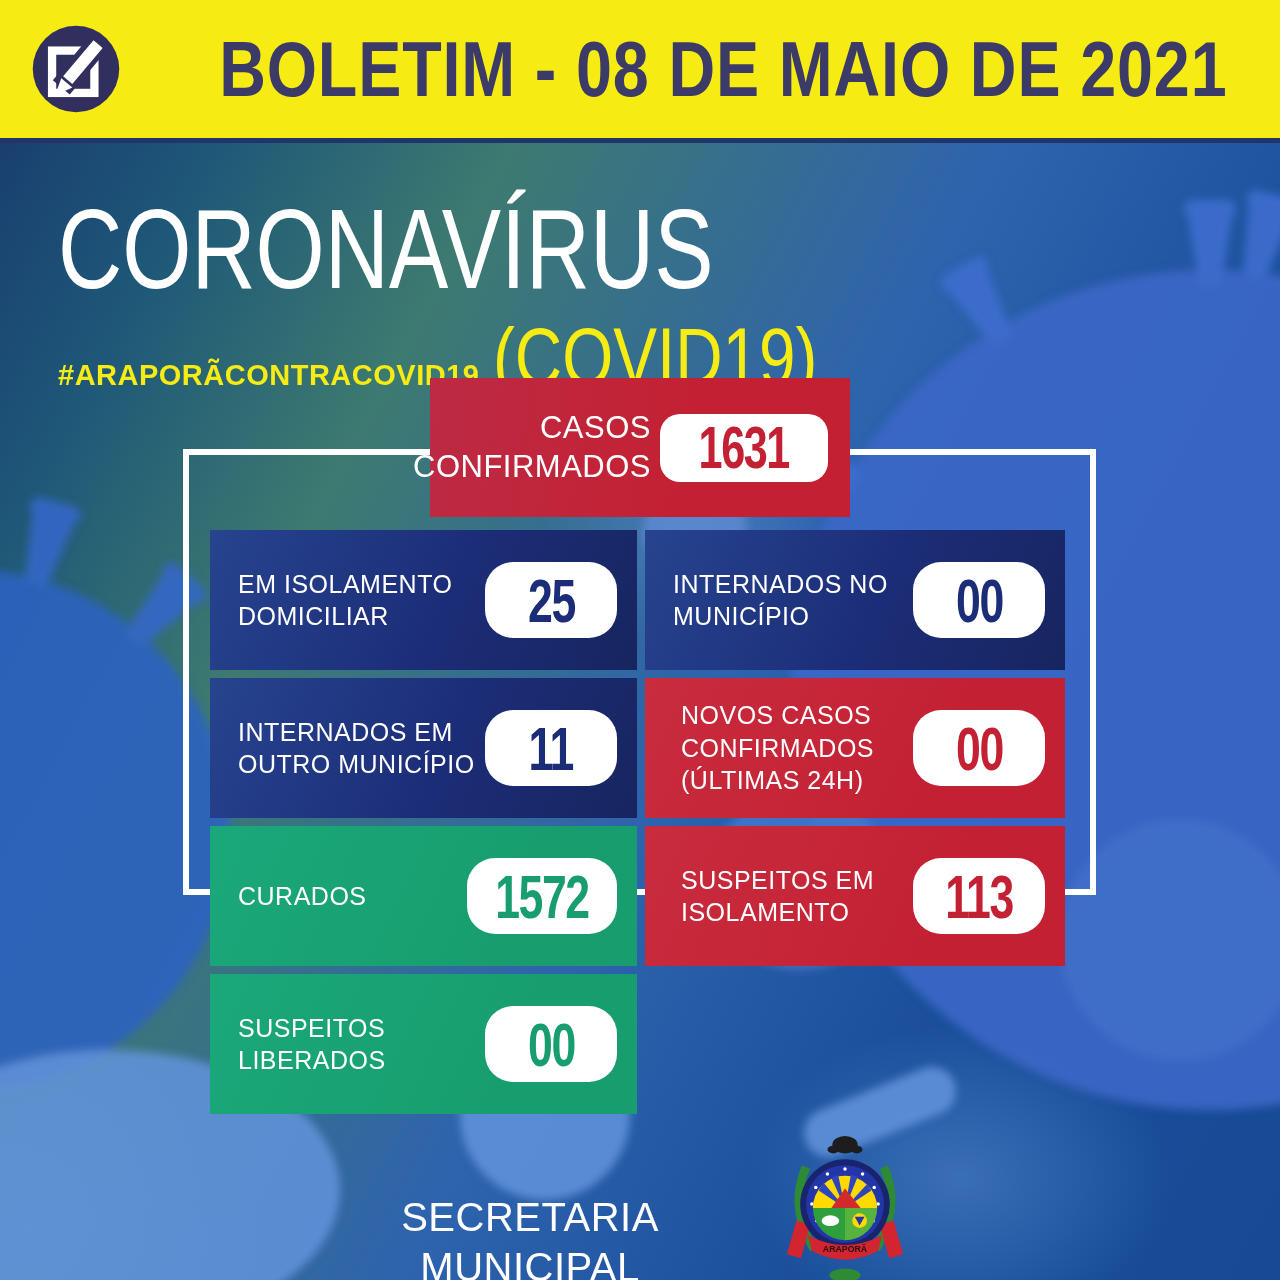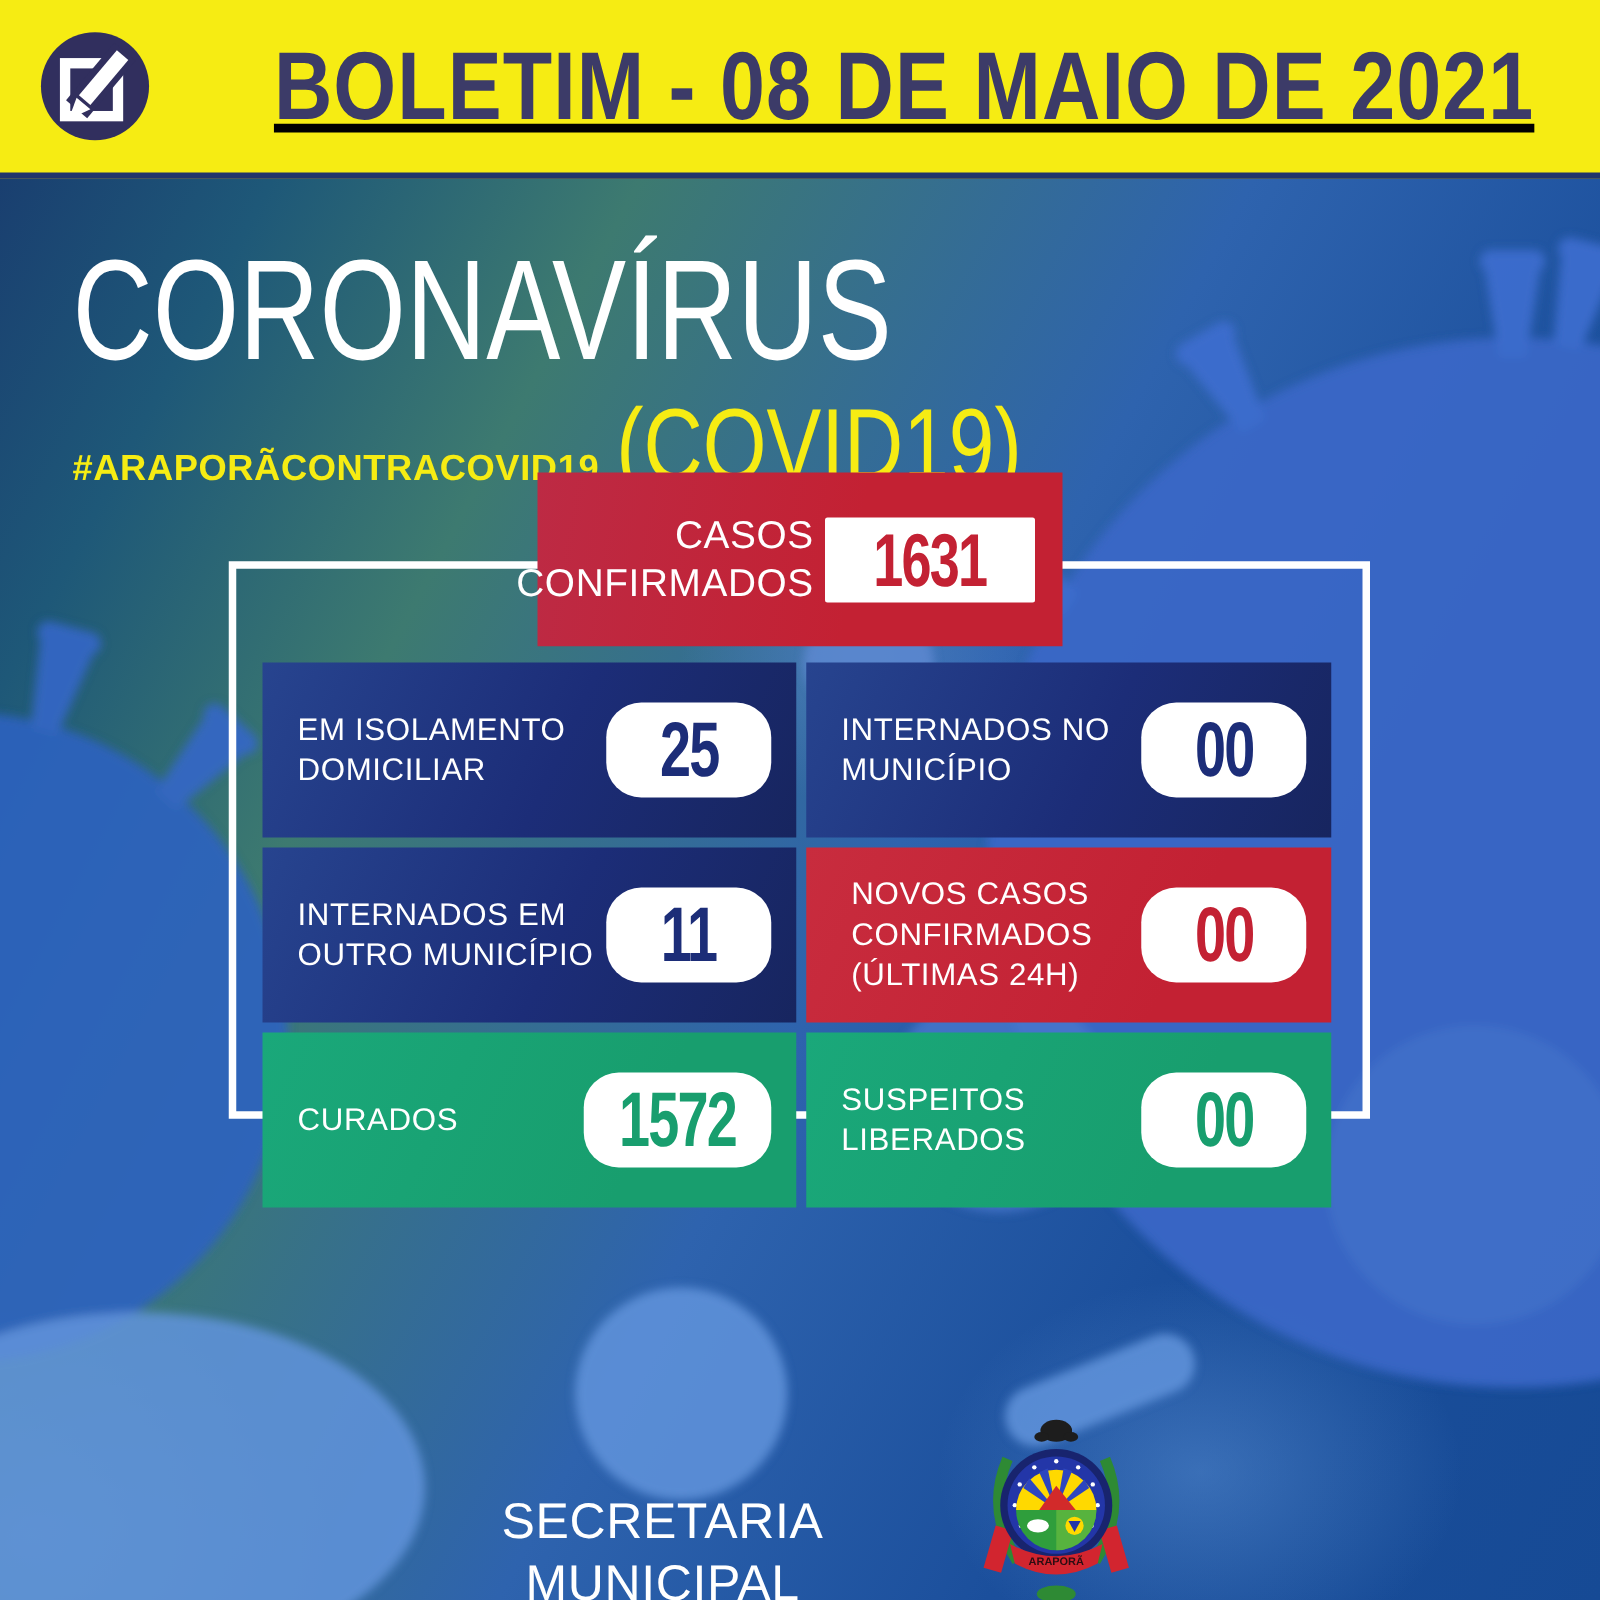--- a/index.html
+++ b/index.html
@@ -10,41 +10,41 @@
       radial-gradient(300px 220px at 75% 92%, rgba(110,165,230,.38), transparent 70%),
       radial-gradient(340px 260px at 2% 96%, rgba(110,160,225,.40), transparent 70%),
       radial-gradient(210px 170px at 54% 41%, rgba(100,145,220,.45), transparent 70%),
       linear-gradient(118deg,#18366d 0%,#1e5878 15%,#3d7a70 30%,#2e63ae 55%,#1b4f9c 75%,#164a95 100%);
   }
   svg.bg-art{position:absolute;inset:0;z-index:0;}
   svg.bracket{position:absolute;inset:0;z-index:1;}
 
   
   .band{position:absolute;top:0;left:0;width:1280px;height:138px;background:var(--yellow,#F6EC13);
-        border-bottom:5px solid #22356b;display:flex;align-items:center;z-index:3;text-decoration:underline;}
+        border-bottom:5px solid #22356b;display:flex;align-items:center;z-index:3;}
   .band-icon{width:92px;height:92px;margin-left:30px;flex:0 0 auto;}
   .band-title{flex:1;text-align:center;font-weight:700;font-size:77px;color:var(--navy,#3C3B68);
         transform:scaleX(.84);transform-origin:center;white-space:nowrap;letter-spacing:1px;padding-right:14px;}
 
   
   .hero{position:absolute;left:58px;top:192px;z-index:2;width:720px;}
   .hero-title{font-size:114px;font-weight:400;color:#fff;line-height:1;transform:scaleX(.78);
         transform-origin:left;white-space:nowrap;}
   .hero-row{display:flex;align-items:flex-end;margin-top:10px;}
   .hero-hashtag{font-size:29px;font-weight:700;color:var(--yellow,#F6EC13);letter-spacing:.5px;
         white-space:nowrap;padding-bottom:6px;}
   .hero-subtitle{font-size:82px;font-weight:400;color:var(--yellow,#F6EC13);line-height:1;
         transform:scaleX(.8);transform-origin:left;margin-left:14px;white-space:nowrap;}
 
   
   .summary{position:absolute;left:430px;top:378px;width:420px;height:139px;z-index:2;
         background:linear-gradient(100deg,#bd2a44 0%,var(--red,#C32133) 60%);
         display:flex;align-items:center;justify-content:flex-end;gap:9px;padding-right:22px;box-sizing:border-box;}
   .summary-label{color:#fff;font-size:31px;line-height:1.25;text-align:right;white-space:pre-line;letter-spacing:.5px;}
-  .badge{background:#fff;border-radius:2px;display:flex;align-items:flex-start;justify-content:center;flex:0 0 auto;}
+  .badge{background:#fff;border-radius:20px;display:flex;align-items:center;justify-content:center;flex:0 0 auto;}
   .summary .badge{min-width:152px;height:68px;padding:0 8px;}
   .summary .num{color:var(--red,#C32133);font-size:60px;}
   .num{display:inline-block;font-weight:700;transform:scaleX(.72);letter-spacing:-2px;}
 
   
   .grid{position:absolute;left:210px;top:530px;z-index:2;display:grid;
         grid-template-columns:427px 420px;grid-auto-rows:140px;gap:8px;}
   .stat-card{display:flex;align-items:center;justify-content:space-between;
         padding:0 20px 0 28px;box-sizing:border-box;}
   .stat-card.blue{background:linear-gradient(115deg,#27448f 0%,var(--blue,#1C2D78) 55%,#17255f 100%);}
@@ -170,20 +170,27 @@
 CONFIRMADOS
 (ÚLTIMAS 24H)</div>
         <div class="stat-badge">
           <span class="num">00</span>
         </div>
       </div>
       <div class="stat-card green">
         <div class="stat-label">CURADOS</div>
         <div class="stat-badge">
           <span class="num">1572</span>
+        </div>
+      </div>
+      <div class="stat-card red">
+        <div class="stat-label">SUSPEITOS EM
+ISOLAMENTO</div>
+        <div class="stat-badge">
+          <span class="num">113</span>
         </div>
       </div>
       <div class="stat-card green">
         <div class="stat-label">SUSPEITOS
 LIBERADOS</div>
         <div class="stat-badge">
           <span class="num">00</span>
         </div>
       </div>
     </div>

